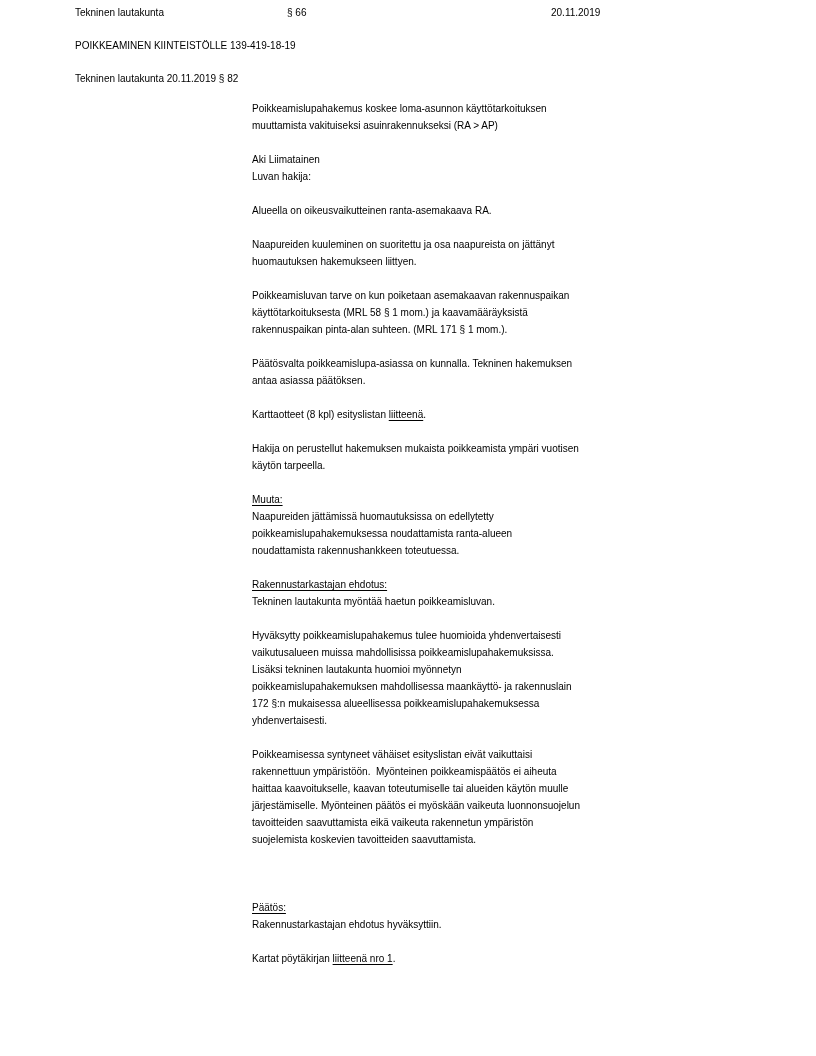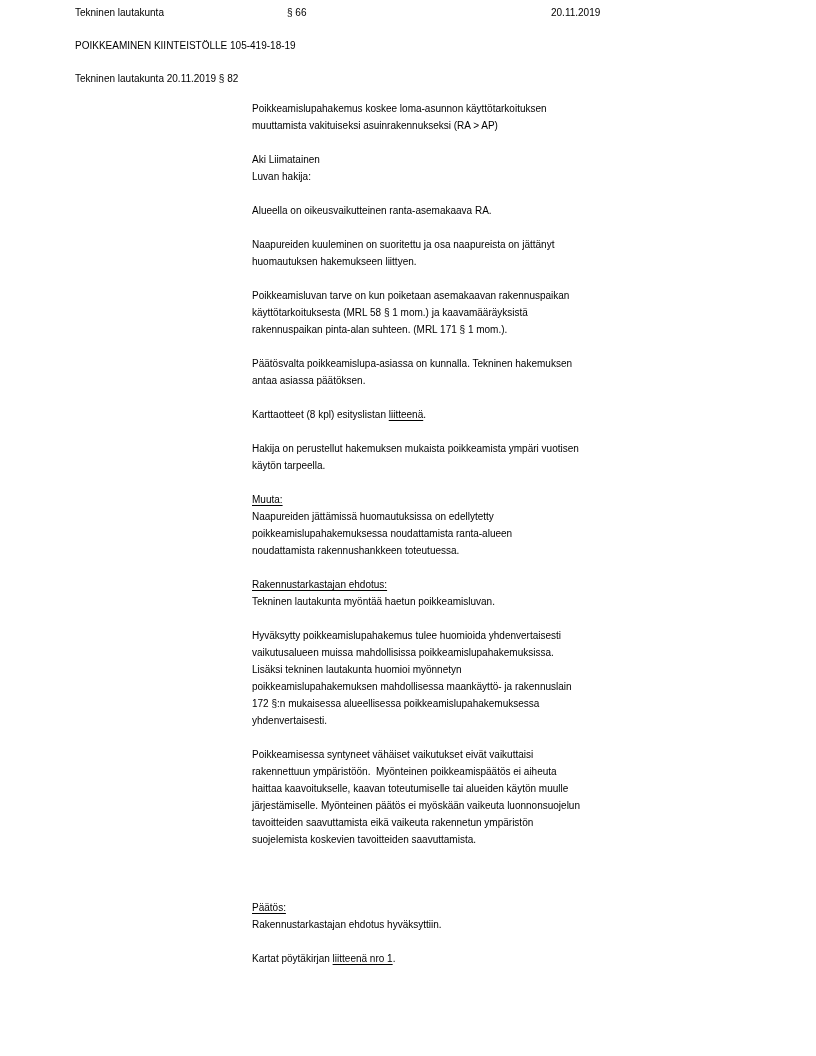--- a/index.html
+++ b/index.html
@@ -62,21 +62,21 @@
 <body>
 
 <div class="page">
 
   <div class="header-row">
     <span class="committee">Tekninen lautakunta</span>
     <span class="section">§ 66</span>
     <span class="date">20.11.2019</span>
   </div>
 
-  <div class="doc-title">POIKKEAMINEN KIINTEISTÖLLE 105-419-18-19</div>
+  <div class="doc-title">POIKKEAMINEN KIINTEISTÖLLE 139-419-18-19</div>
 
   <div class="doc-subtitle">Tekninen lautakunta 20.11.2019 § 82</div>
 
   <div class="doc-body">
       <div class="block">
         <div class="line"><span>Poikkeamislupahakemus koskee loma-asunnon käyttötarkoituksen</span></div>
         <div class="line"><span>muuttamista vakituiseksi asuinrakennukseksi (RA &gt; AP)</span></div>
       </div>
       <div class="block">
         <div class="line"><span>Aki Liimatainen</span></div>
@@ -117,21 +117,21 @@
       </div>
       <div class="block">
         <div class="line"><span>Hyväksytty poikkeamislupahakemus tulee huomioida yhdenvertaisesti</span></div>
         <div class="line"><span>vaikutusalueen muissa mahdollisissa poikkeamislupahakemuksissa.</span></div>
         <div class="line"><span>Lisäksi tekninen lautakunta huomioi myönnetyn</span></div>
         <div class="line"><span>poikkeamislupahakemuksen mahdollisessa maankäyttö- ja rakennuslain</span></div>
         <div class="line"><span>172 §:n mukaisessa alueellisessa poikkeamislupahakemuksessa</span></div>
         <div class="line"><span>yhdenvertaisesti.</span></div>
       </div>
       <div class="block">
-        <div class="line"><span>Poikkeamisessa syntyneet vähäiset vaikutukset eivät vaikuttaisi</span></div>
+        <div class="line"><span>Poikkeamisessa syntyneet vähäiset esityslistan eivät vaikuttaisi</span></div>
         <div class="line"><span>rakennettuun ympäristöön.  Myönteinen poikkeamispäätös ei aiheuta</span></div>
         <div class="line"><span>haittaa kaavoitukselle, kaavan toteutumiselle tai alueiden käytön muulle</span></div>
         <div class="line"><span>järjestämiselle. Myönteinen päätös ei myöskään vaikeuta luonnonsuojelun</span></div>
         <div class="line"><span>tavoitteiden saavuttamista eikä vaikeuta rakennetun ympäristön</span></div>
         <div class="line"><span>suojelemista koskevien tavoitteiden saavuttamista.</span></div>
       </div>
       <div class="block" style="margin-top: 51px;">
         <div class="line"><span class="u">Päätös:</span></div>
         <div class="line"><span>Rakennustarkastajan ehdotus hyväksyttiin.</span></div>
       </div>

